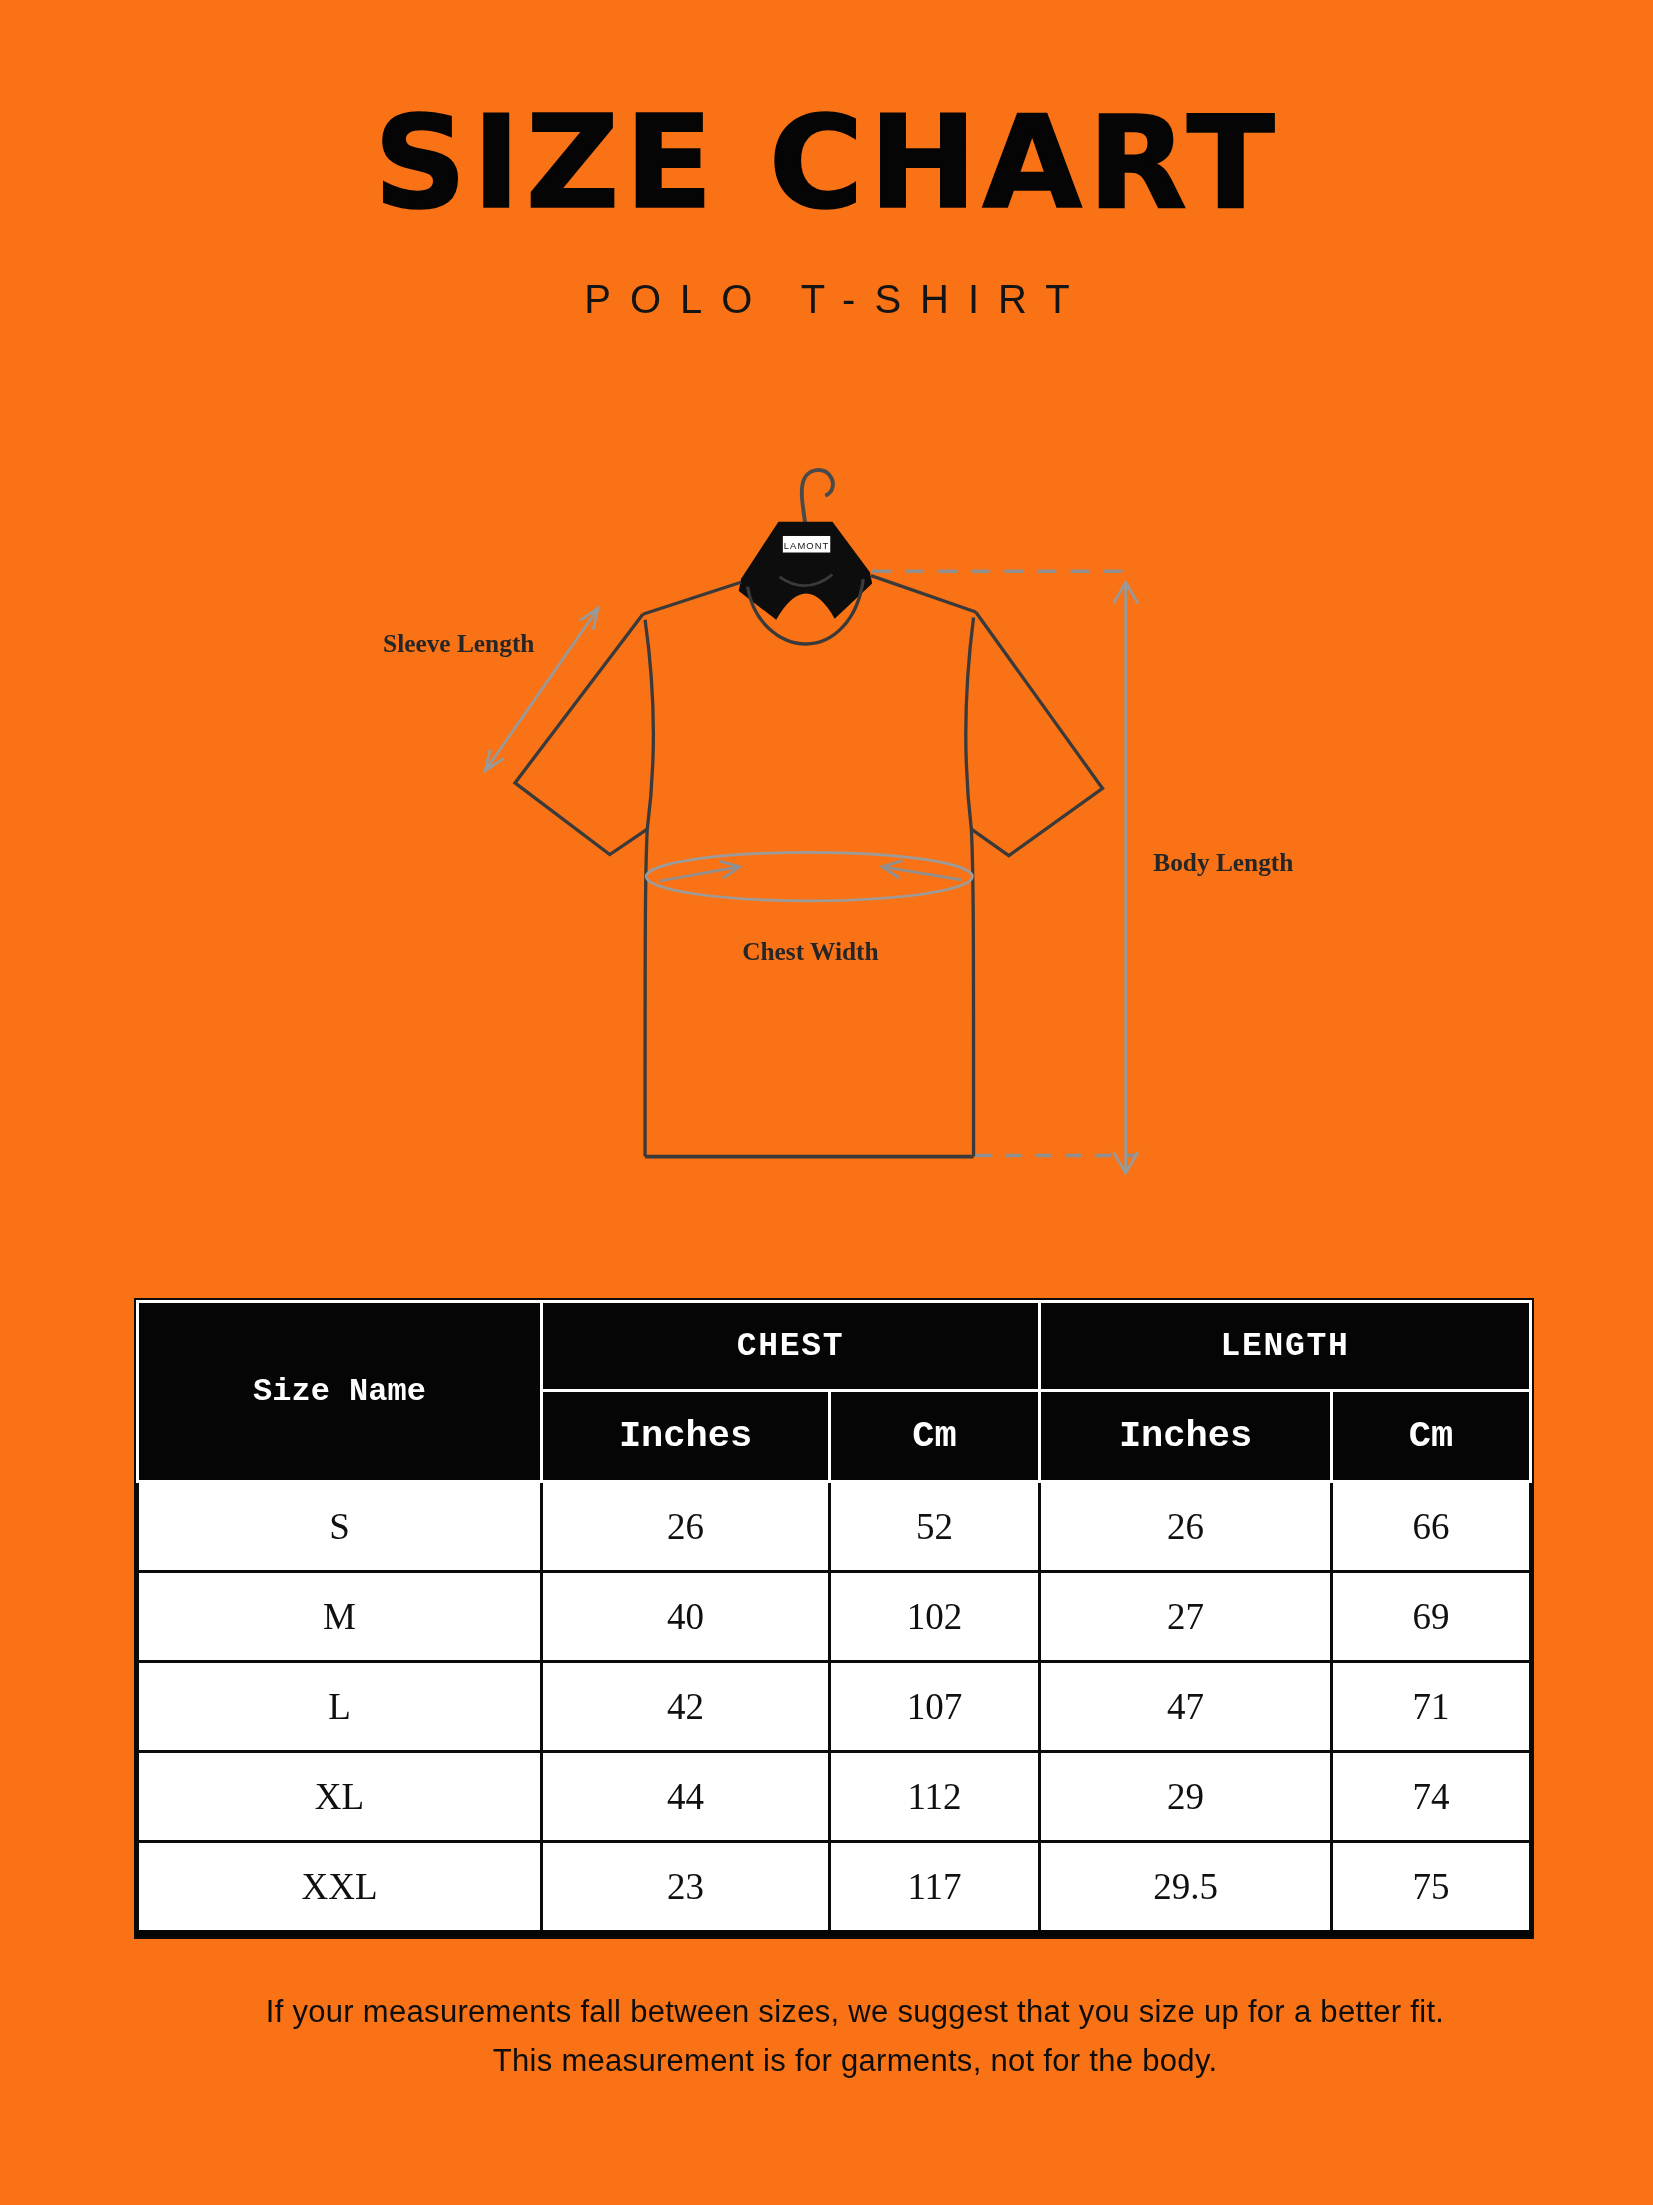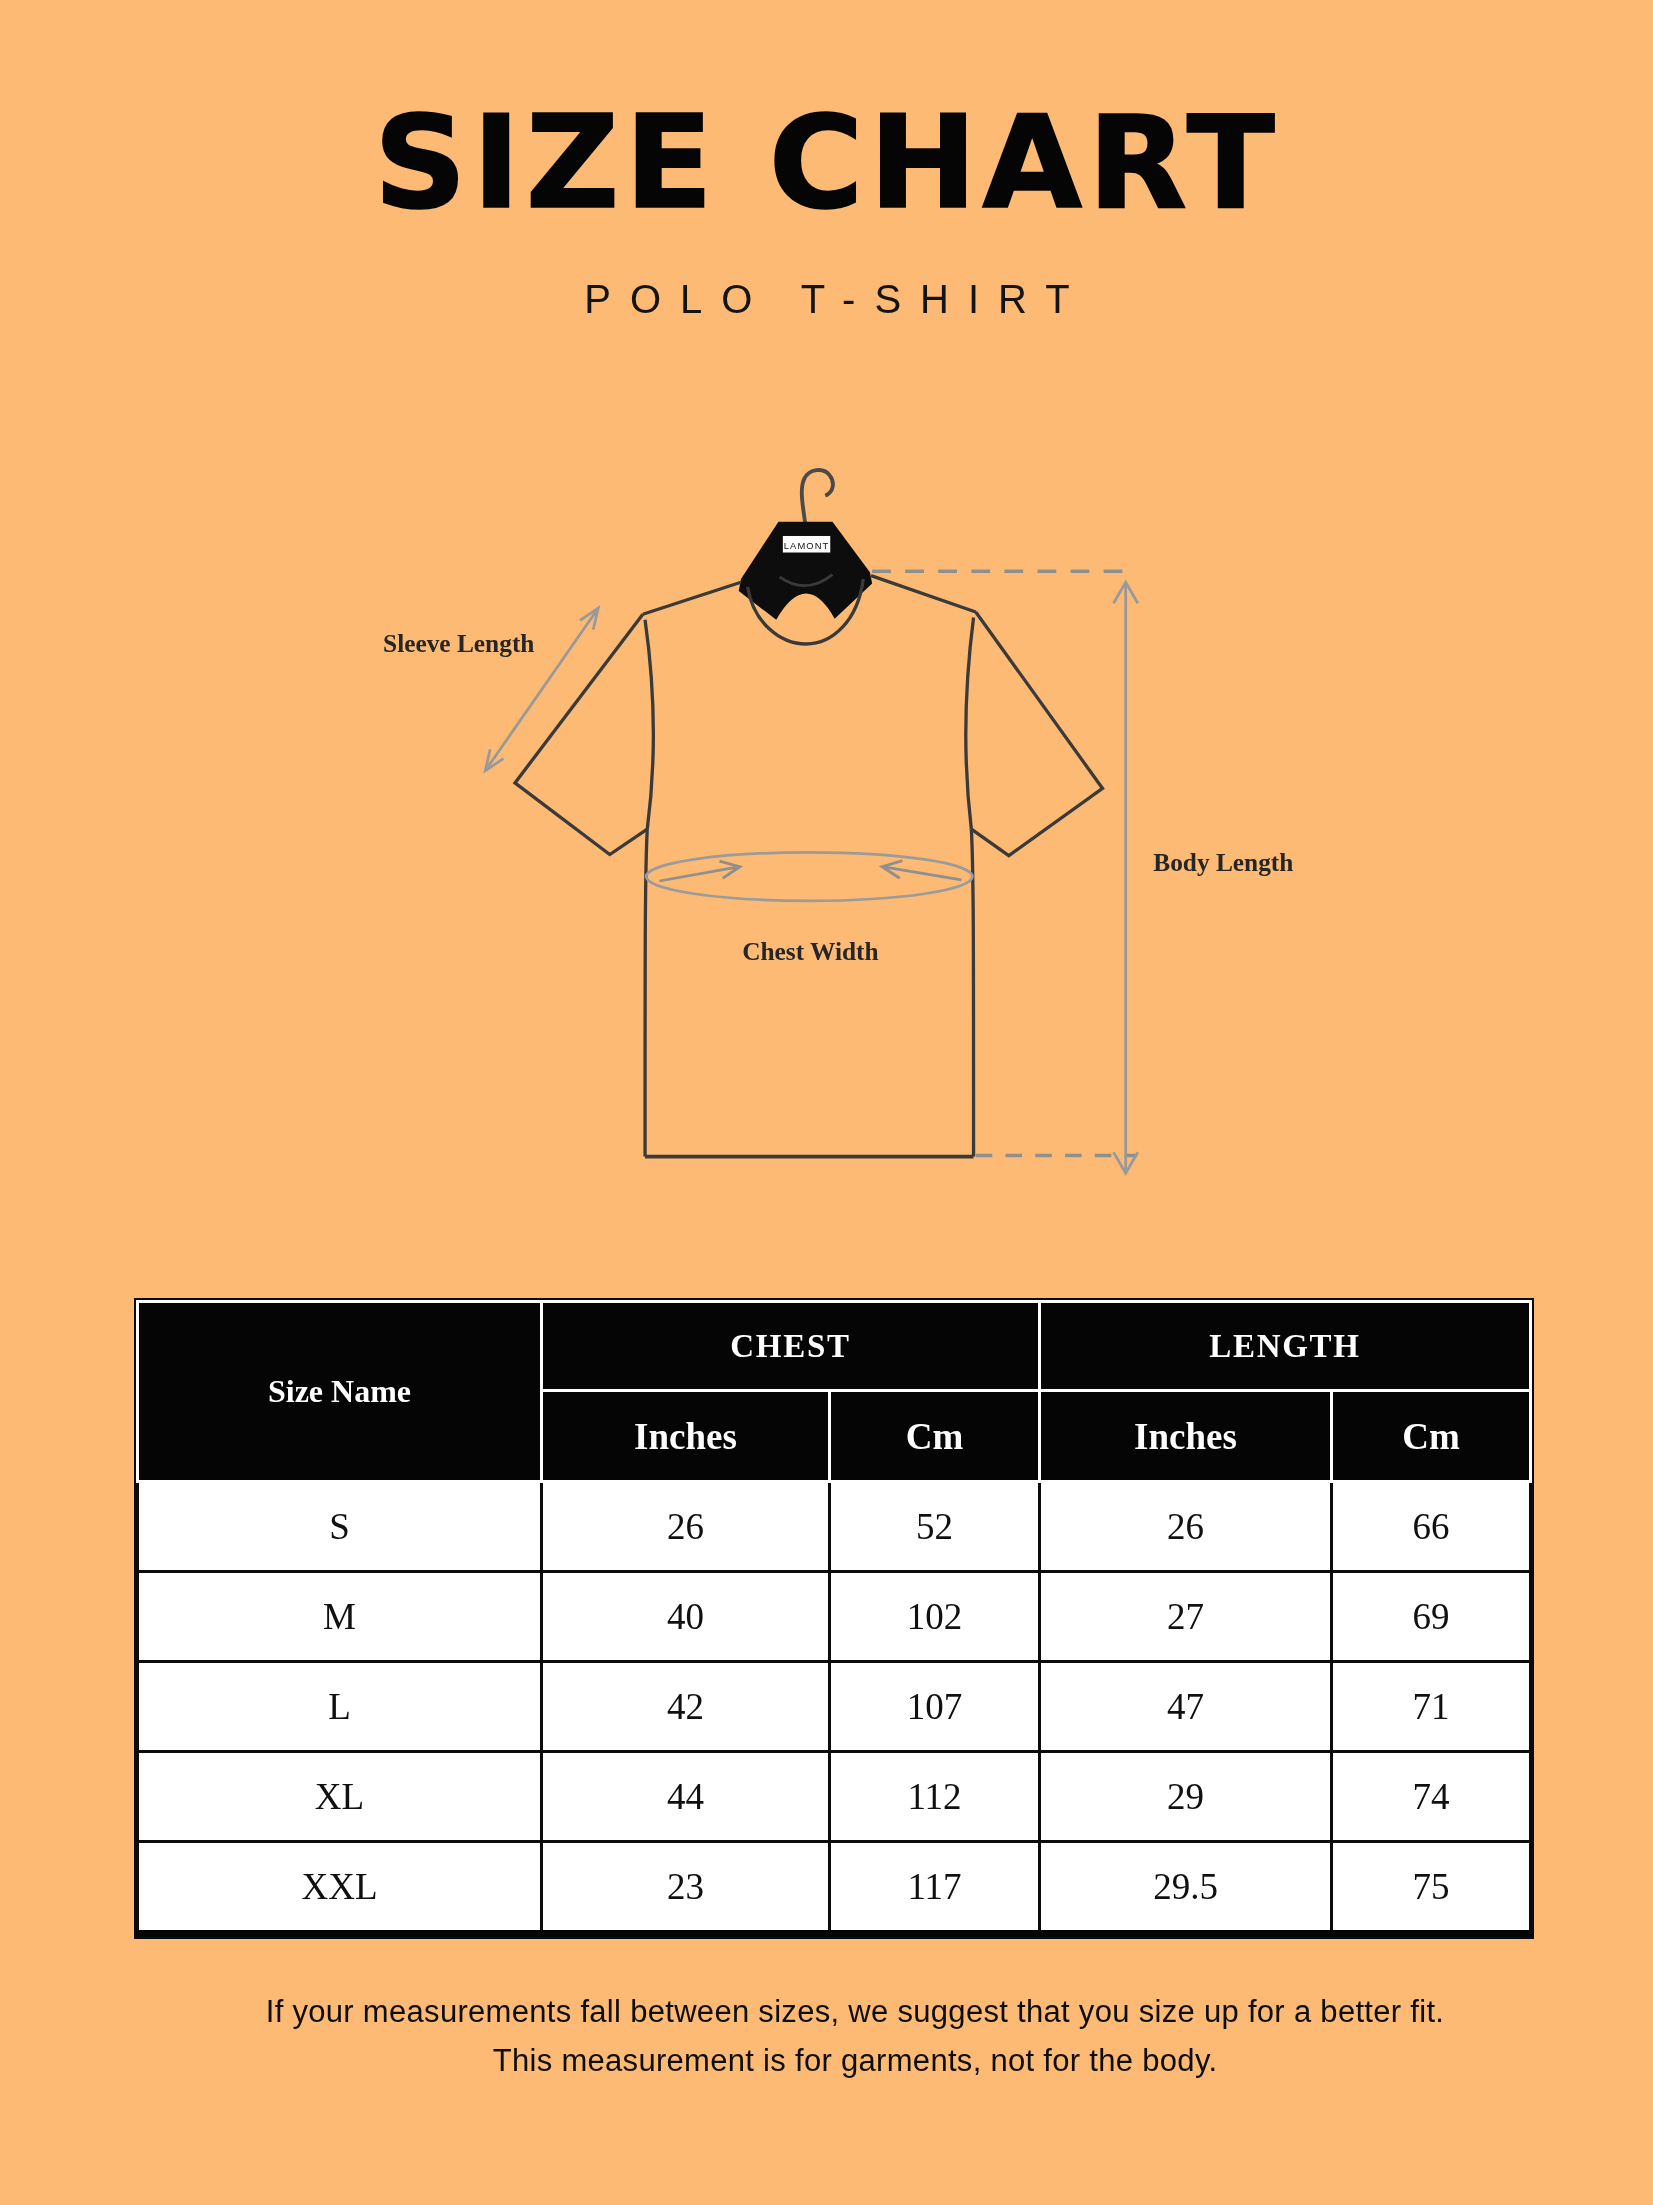--- a/index.html
+++ b/index.html
@@ -1,33 +1,33 @@
 <!DOCTYPE html>
 <html style="font-size:8.8px"><head>
 <meta charset="utf-8">
 <style>
   html,body{margin:0;padding:0;background:#fff;}
-  .page{position:relative;width:1654px;height:2205px;background:#fdba74;overflow:hidden;
+  .page{position:relative;width:1654px;height:2205px;background:#f97316;overflow:hidden;
         font-family:"Liberation Serif","DejaVu Serif",serif;}
 
   .title{position:absolute;top:98px;left:0;width:100%;text-align:center;
          font-family:"DejaVu Sans","Liberation Sans",sans-serif;font-weight:bold;
          font-size:129px;line-height:1;letter-spacing:5.5px;color:#050505;
          -webkit-text-stroke:1.7px #050505;}
   .subtitle{position:absolute;top:279px;left:0;width:100%;text-align:center;
          font-family:"Liberation Sans","DejaVu Sans",sans-serif;font-weight:400;
          font-size:40px;line-height:1;letter-spacing:19px;text-indent:19px;color:#141414;}
 
   .diagram{position:absolute;left:386px;top:441px;width:937px;height:772px;overflow:visible;}
 
   .table-wrap{position:absolute;left:134px;top:1298px;width:1400px;
               border:2.2px solid #0b0b0b;box-sizing:border-box;}
   table.size-table{width:100%;border-collapse:collapse;table-layout:fixed;}
   .size-table th{background:#050505;color:#ffffff;border:3.3px solid #ffffff;
-                 font-weight:bold;text-align:center;vertical-align:middle;}
+                 font-weight:bold;text-align:center;vertical-align:middle;font-family:Liberation Mono, monospace;}
   .size-table th.group{font-size:33px;letter-spacing:1.7px;height:84px;}
   .size-table th.unit{font-size:37px;height:86px;}
   .size-table th.size-name{font-size:32px;}
   .size-table td{border:3.9px solid #0b0b0b;height:85px;text-align:center;vertical-align:middle;
                  font-size:37px;color:#101010;background:#ffffff;}
   .size-table tbody tr:last-child td{border-bottom:7.2px solid #050505;}
 
   .footer{position:absolute;top:1987px;left:0;width:100%;text-align:center;
           font-family:"Liberation Sans","DejaVu Sans",sans-serif;
           font-size:31px;line-height:49px;color:#0e0e0e;letter-spacing:0.3px;padding-left:28px;}

